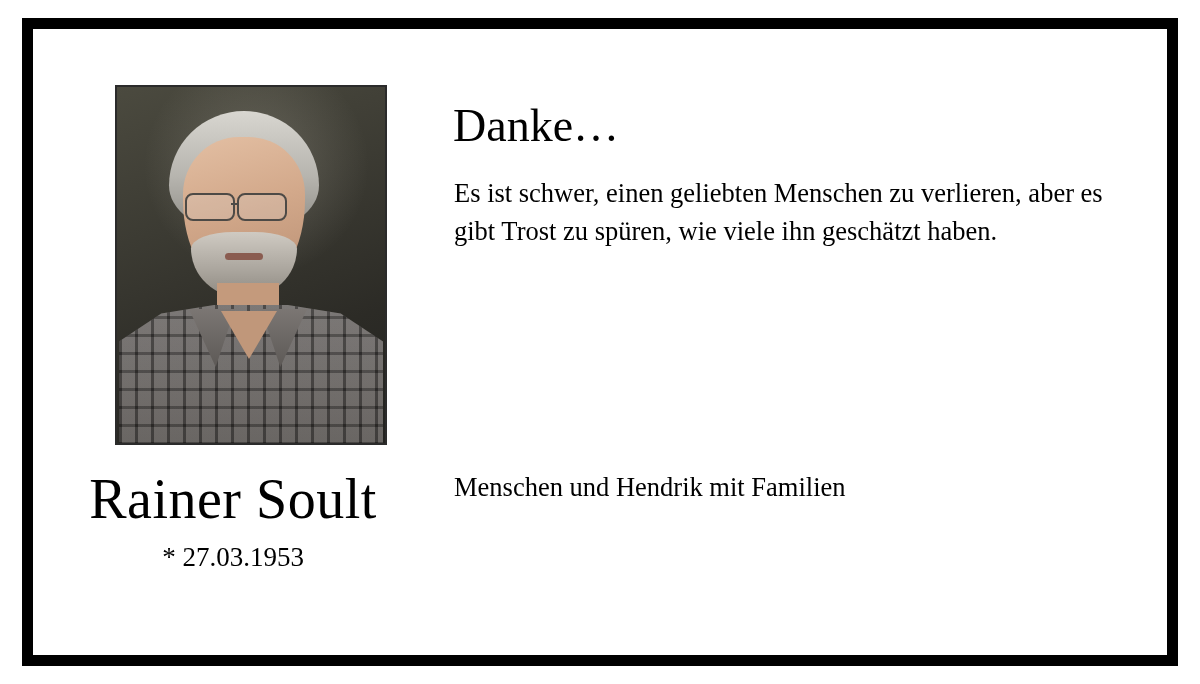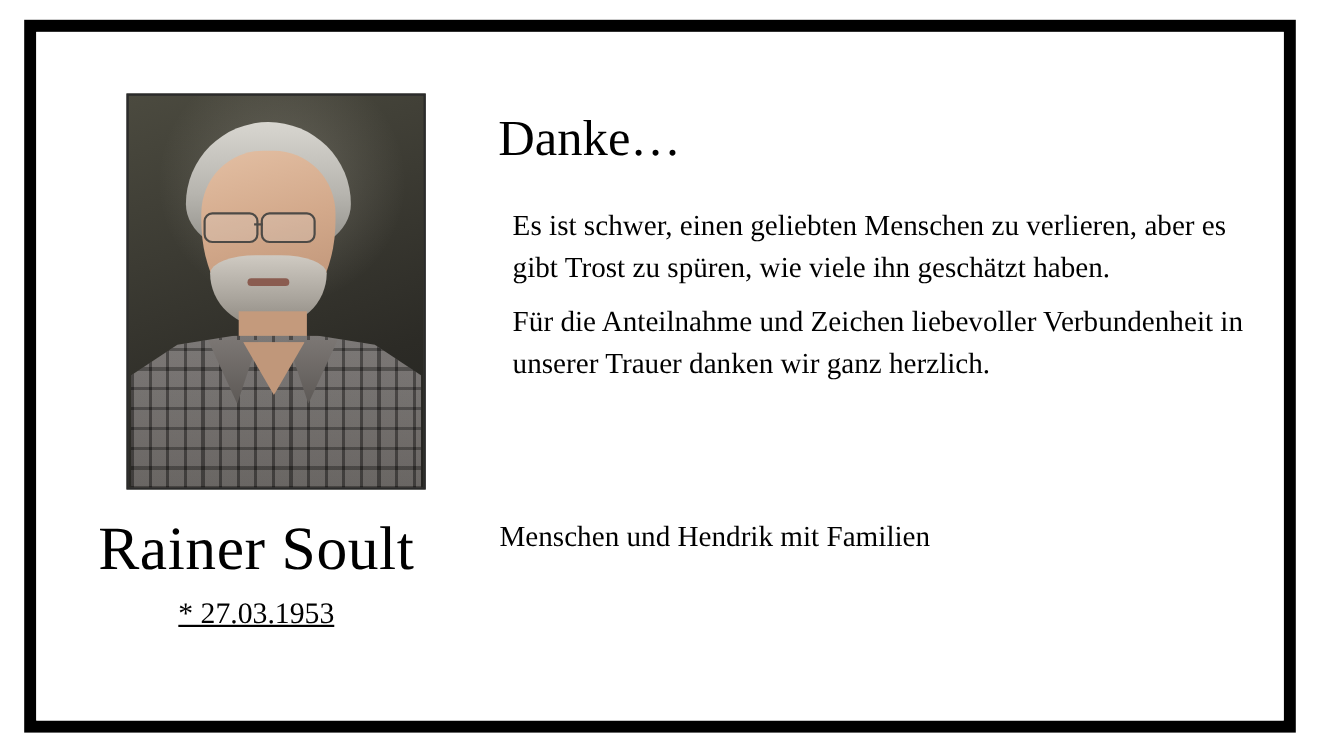--- a/index.html
+++ b/index.html
@@ -158,21 +158,20 @@
     left: 0;
     top: 508px;
     width: 400px;
     text-align: center;
     font-size: 27px;
     line-height: 1.55;
   }
   .date-line {
     display: block;
     white-space: pre;
-    text-decoration: underline;
   }
 
   
   .right-col {
     position: absolute;
     left: 400px;
     top: 0;
     right: 0;
     height: 100%;
   }
@@ -187,21 +186,21 @@
 
   .message {
     position: absolute;
     left: 21px;
     top: 146px;
     width: 690px;
     font-size: 26.5px;
     line-height: 1.42;
   }
   .message p {
-    margin: 12px;
+    margin: 0;
   }
 
   .signers {
     position: absolute;
     left: 21px;
     top: 440px;
     font-size: 26.5px;
     line-height: 1.42;
   }
   .signers div { white-space: nowrap; }
@@ -246,21 +245,20 @@
       </div>
 
     </div>
 
     <div class="right-col">
 
       <div class="thanks-title">Danke…</div>
 
       <div class="message">
         <p>Es ist schwer, einen geliebten Menschen zu verlieren, aber es gibt Trost zu spüren, wie viele ihn geschätzt haben.</p>
-        <p>Für die Anteilnahme und Zeichen liebevoller Verbundenheit in unserer Trauer danken wir ganz herzlich.</p>
       </div>
 
       <div class="signers">
         <div>Menschen und Hendrik mit Familien</div>
       </div>
 
 
     </div>
 
   </div>

